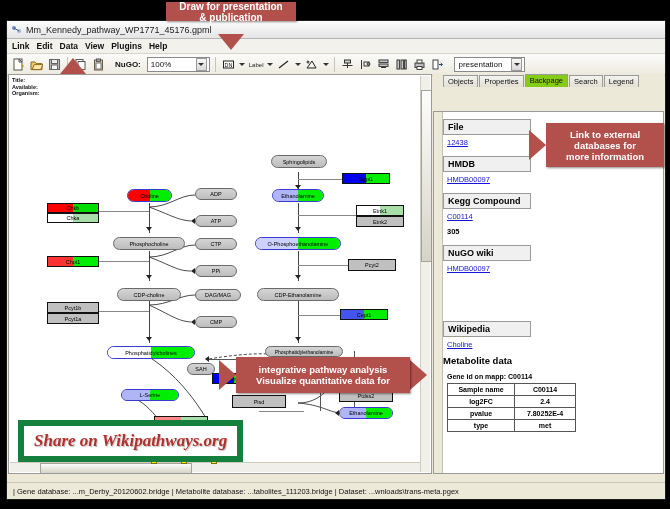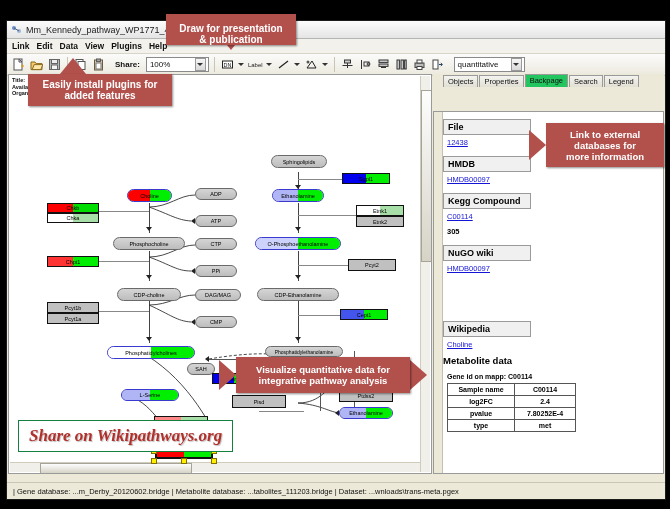--- a/index.html
+++ b/index.html
@@ -33,21 +33,21 @@
 
   
   .body{position:absolute;left:0;top:52px;right:0;bottom:24px;display:flex;}
   .canvaswrap{position:relative;flex:0 0 422px;background:#fff;border:1px solid #9a9a9a;margin:1px;overflow:hidden;}
   .rightwrap{position:relative;flex:1;margin:1px 1px 1px 0;display:flex;flex-direction:column;gap:24px;}
 
   
   .tabrow{height:13px;display:flex;align-items:flex-end;padding-left:10px;background:#ece9d8;}
   .tab{font-size:7.5px;color:#111;padding:1px 4px 1px 4px;border:1px solid #9a9a9a;border-bottom:none;
        background:linear-gradient(#f3f3f0,#e2e0d4);margin-right:1px;line-height:9px;}
-  .tab.active{background:#22c55e;font-weight:normal;padding-bottom:2px;}
+  .tab.active{background:#84cc16;font-weight:normal;padding-bottom:2px;}
   .backpane{flex:1;background:#fff;border:1px solid #9a9a9a;overflow:hidden;position:relative;}
   .lgutter{position:absolute;left:0;top:0;bottom:0;width:8px;background:#ece9d8;border-right:1px solid #c3c0b3;}
   .bpinner{position:absolute;left:9px;right:2px;top:4px;bottom:10px;}
 
   .dbbox{border:1px solid #9a9a9a;background:#f0f0f0;font-size:9px;font-weight:bold;color:#000;
          padding:2px 4px;display:inline-block;min-width:70px;margin-top:2px;}
   .dblink{font-size:7.5px;color:#1414d6;text-decoration:underline;margin:3px 0 6px 4px;display:block;}
   .dbplain{font-size:7.5px;color:#000;margin:3px 0 6px 4px;display:block;font-weight:bold;}
   .exprhdr{font-size:9.5px;font-weight:bold;color:#000;margin:4px 0 7px 0;}
   .geneid{font-size:7px;font-weight:bold;color:#000;margin:0 0 3px 4px;}
@@ -95,21 +95,21 @@
   .callout{position:absolute;background:#b2504c;color:#fff;font-weight:bold;text-align:center;
            font-family:"Liberation Sans",sans-serif;box-shadow:1px 1px 2px rgba(0,0,0,.45);z-index:40;
            display:flex;align-items:center;justify-content:center;line-height:11px;}
   .arrow-d{position:absolute;width:0;height:0;border-left:13px solid transparent;border-right:13px solid transparent;
            border-top:16px solid #b2504c;z-index:39;}
   .arrow-u{position:absolute;width:0;height:0;border-left:13px solid transparent;border-right:13px solid transparent;
            border-bottom:16px solid #b2504c;z-index:39;}
   .arrow-r{position:absolute;width:0;height:0;border-top:15px solid transparent;border-bottom:15px solid transparent;
            border-left:17px solid #b2504c;z-index:39;}
 
-  .sharebox{position:absolute;background:#fff;border:1px solid #15803d;padding:5px 10px;z-index:35;}
+  .sharebox{position:absolute;background:#fff;border:6px solid #15803d;padding:5px 10px;z-index:35;}
   .sharetxt{font-family:"Liberation Serif",serif;font-style:italic;font-weight:bold;font-size:17px;
             color:#b2302c;text-shadow:1px 1px 1px rgba(150,150,150,.6);white-space:nowrap;}
 </style>
 </head>
 <body>
 
 <div id="root">
 
   <div class="window">
 
@@ -162,21 +162,21 @@
           </svg>
       </div>
       <div class="tbtn">
         <svg width="13" height="13">
             <rect x="2.5" y="2" width="8" height="10" fill="#d9cdb4" stroke="#6a5c3e"></rect>
             <rect x="4.5" y="1" width="4" height="2.4" fill="#aaa" stroke="#555"></rect>
             <rect x="4" y="5" width="5" height="6" fill="#fff" stroke="#777"></rect>
           </svg>
       </div>
 
-      <span class="zoomlbl">Share:</span>
+      <span class="zoomlbl">NuGO:</span>
       <div class="combo" style="width:56px;">
         <span>100%</span>
         <span class="arw">
             <span class="caret"></span>
           </span>
       </div>
 
       <div class="sep"></div>
 
       <div class="tbtn">
@@ -248,21 +248,21 @@
           </svg>
       </div>
       <div class="tbtn">
         <svg width="13" height="13">
             <rect x="2" y="2" width="5" height="9" fill="#fff" stroke="#444"></rect>
             <path d="M8 6.5 h3.2 M9.8 5 l1.6 1.5 l-1.6 1.5" stroke="#246" fill="none"></path>
           </svg>
       </div>
 
       <div class="combo" style="width:64px;margin-left:6px;">
-        <span>quantitative</span>
+        <span>presentation</span>
         <span class="arw">
             <span class="caret"></span>
           </span>
       </div>
     </div>
 
     <div class="body">
 
       <div class="canvaswrap">
         <div class="pcan">
@@ -562,42 +562,38 @@
           </div>
         </div>
       </div>
     </div>
 
     <div class="statusbar">
       <span>| Gene database: ...m_Derby_20120602.bridge | Metabolite database: ...tabolites_111203.bridge | Dataset: ...wnloads\trans-meta.pgex</span>
     </div>
   </div>
 
-  <div class="callout" style="left:166px;top:14px;width:130px;height:31px;font-size:10px;flex-direction:column;justify-content:flex-end;">
+  <div class="callout" style="left:166px;top:2px;width:130px;height:19px;font-size:10px;flex-direction:column;">
     <span>Draw for presentation</span>
     <span>&amp; publication</span>
   </div>
   <div class="arrow-d" style="left:218px;top:34px;"></div>
 
-  <div class="callout" style="left:28px;top:74px;width:144px;height:32px;font-size:10px;flex-direction:column;">
-    <span>Easily install plugins for</span>
-    <span>added features</span>
-  </div>
   <div class="arrow-u" style="left:60px;top:58px;"></div>
 
   <div class="callout" style="left:546px;top:123px;width:118px;height:44px;font-size:9.5px;flex-direction:column;">
     <span>Link  to external</span>
     <span>databases  for</span>
     <span>more information</span>
   </div>
   <div class="arrow-r" style="left:529px;top:130px;"></div>
 
   <div class="callout" style="left:236px;top:357px;width:174px;height:36px;font-size:9.5px;flex-direction:column;">
+    <span>integrative pathway analysis</span>
     <span>Visualize quantitative data  for</span>
-    <span>integrative pathway analysis</span>
   </div>
   <div class="arrow-r" style="left:219px;top:360px;"></div>
   <div class="arrow-r" style="left:410px;top:360px;"></div>
 
   <div class="sharebox" style="left:18px;top:420px;">
     <span class="sharetxt">Share on Wikipathways.org</span>
   </div>
 
 </div>
 

